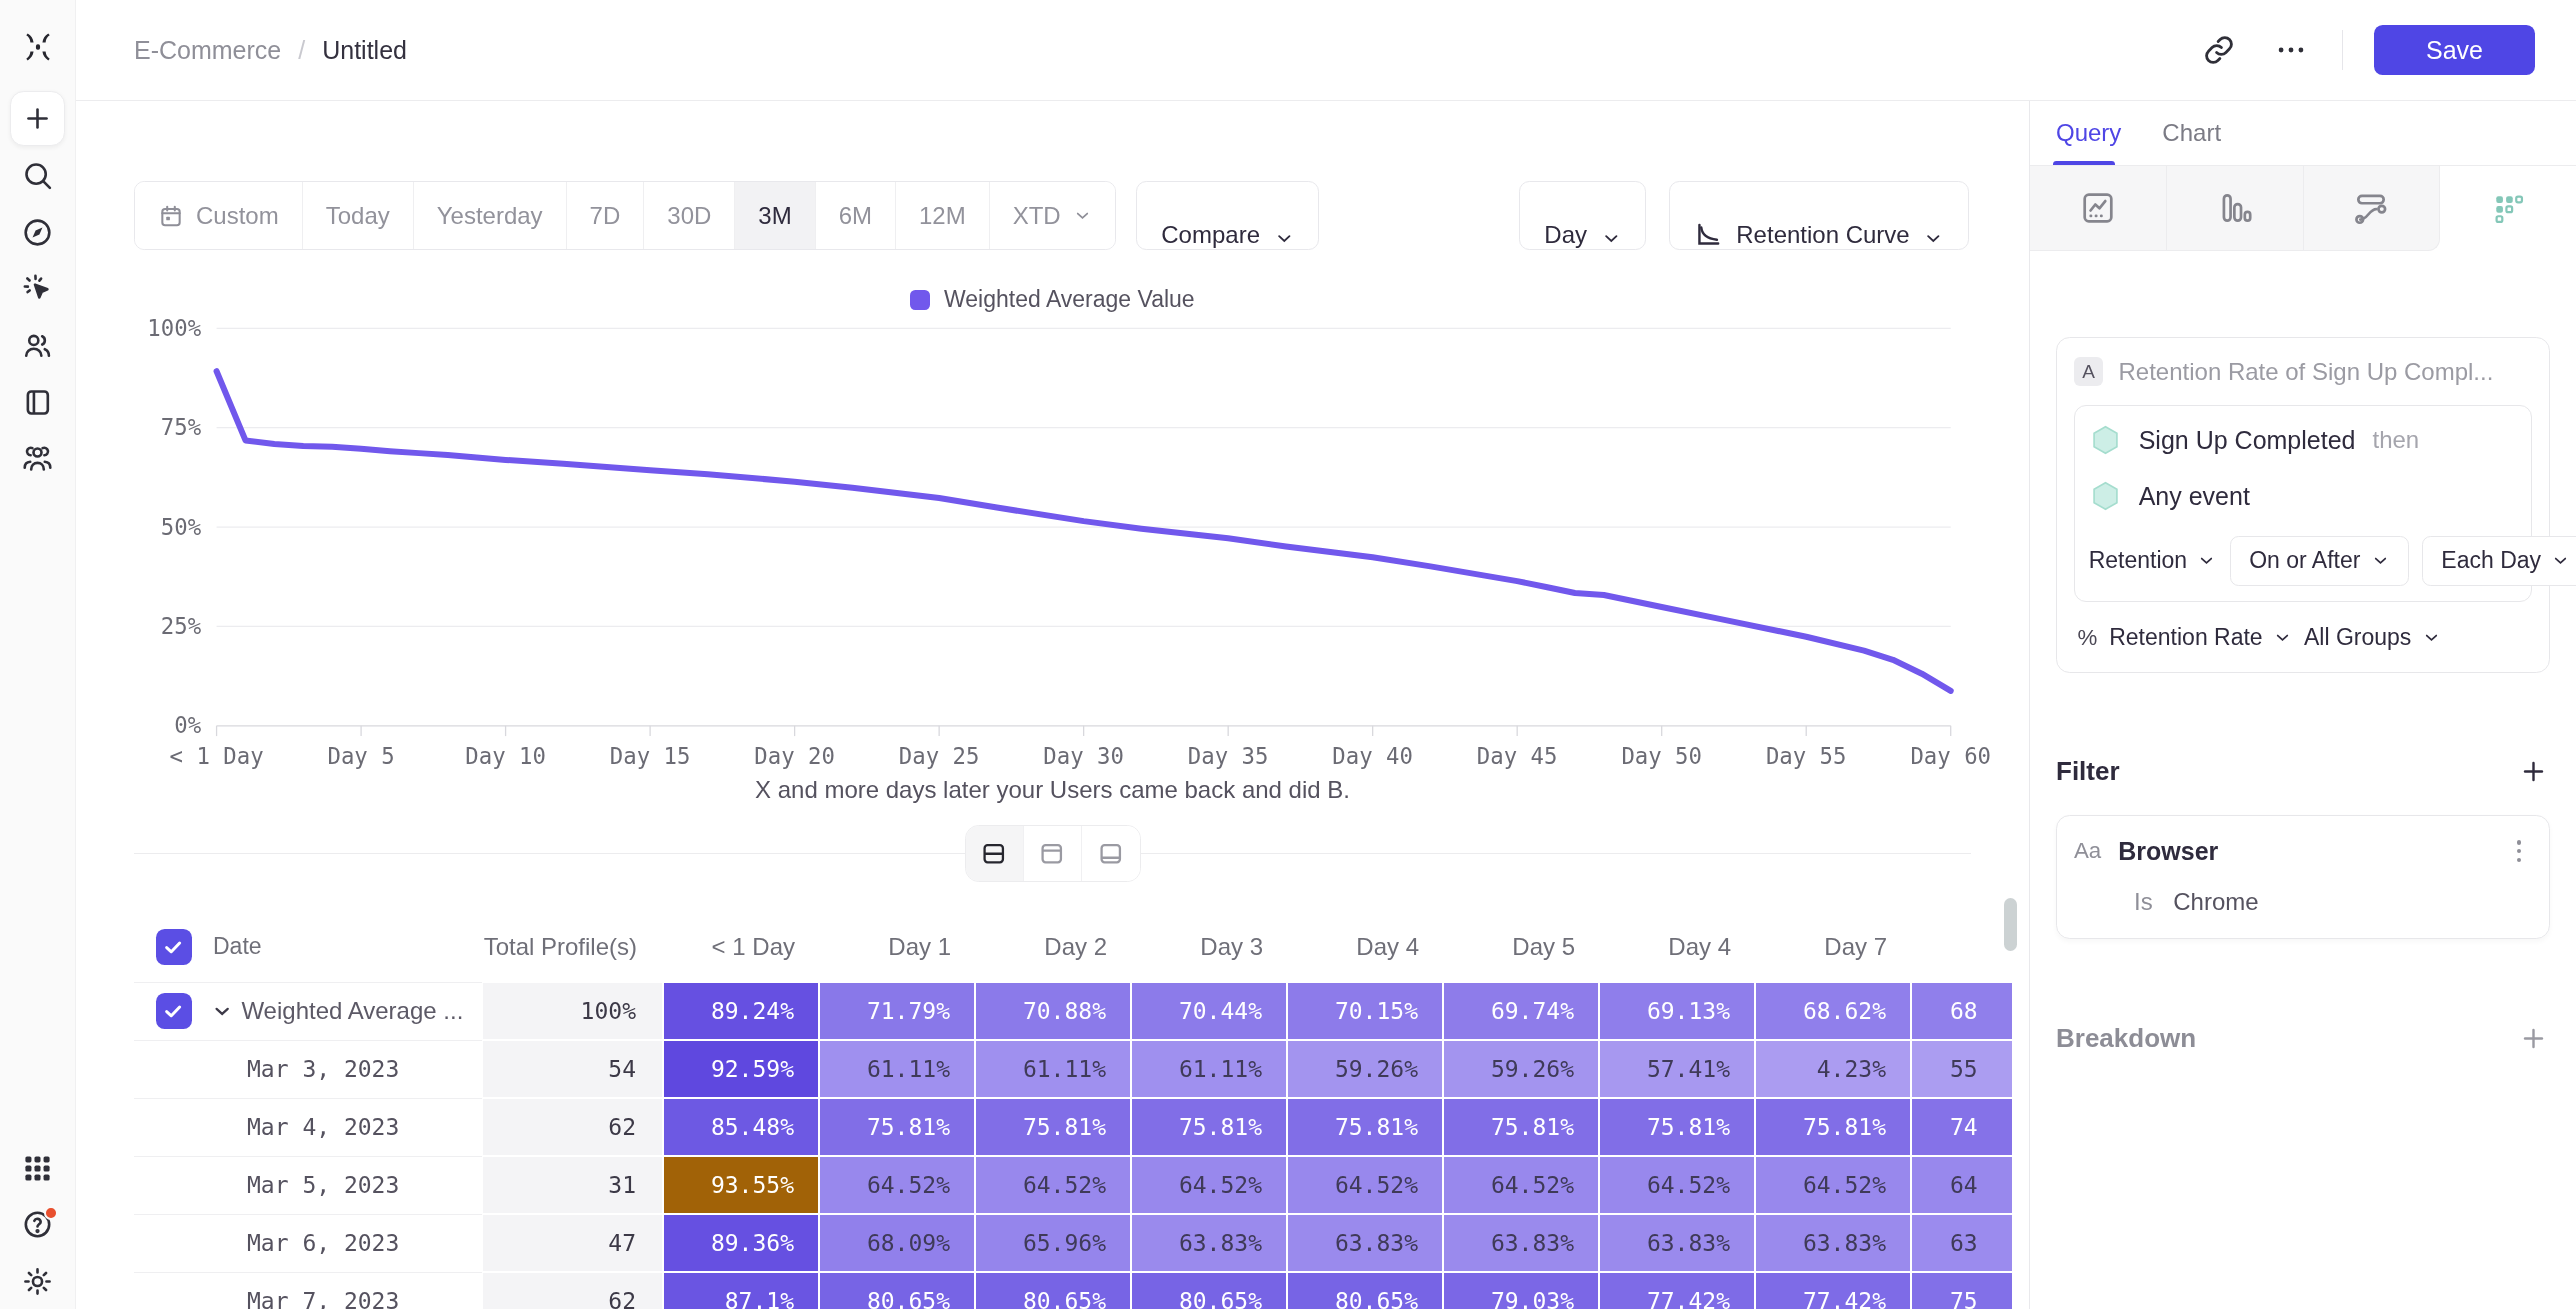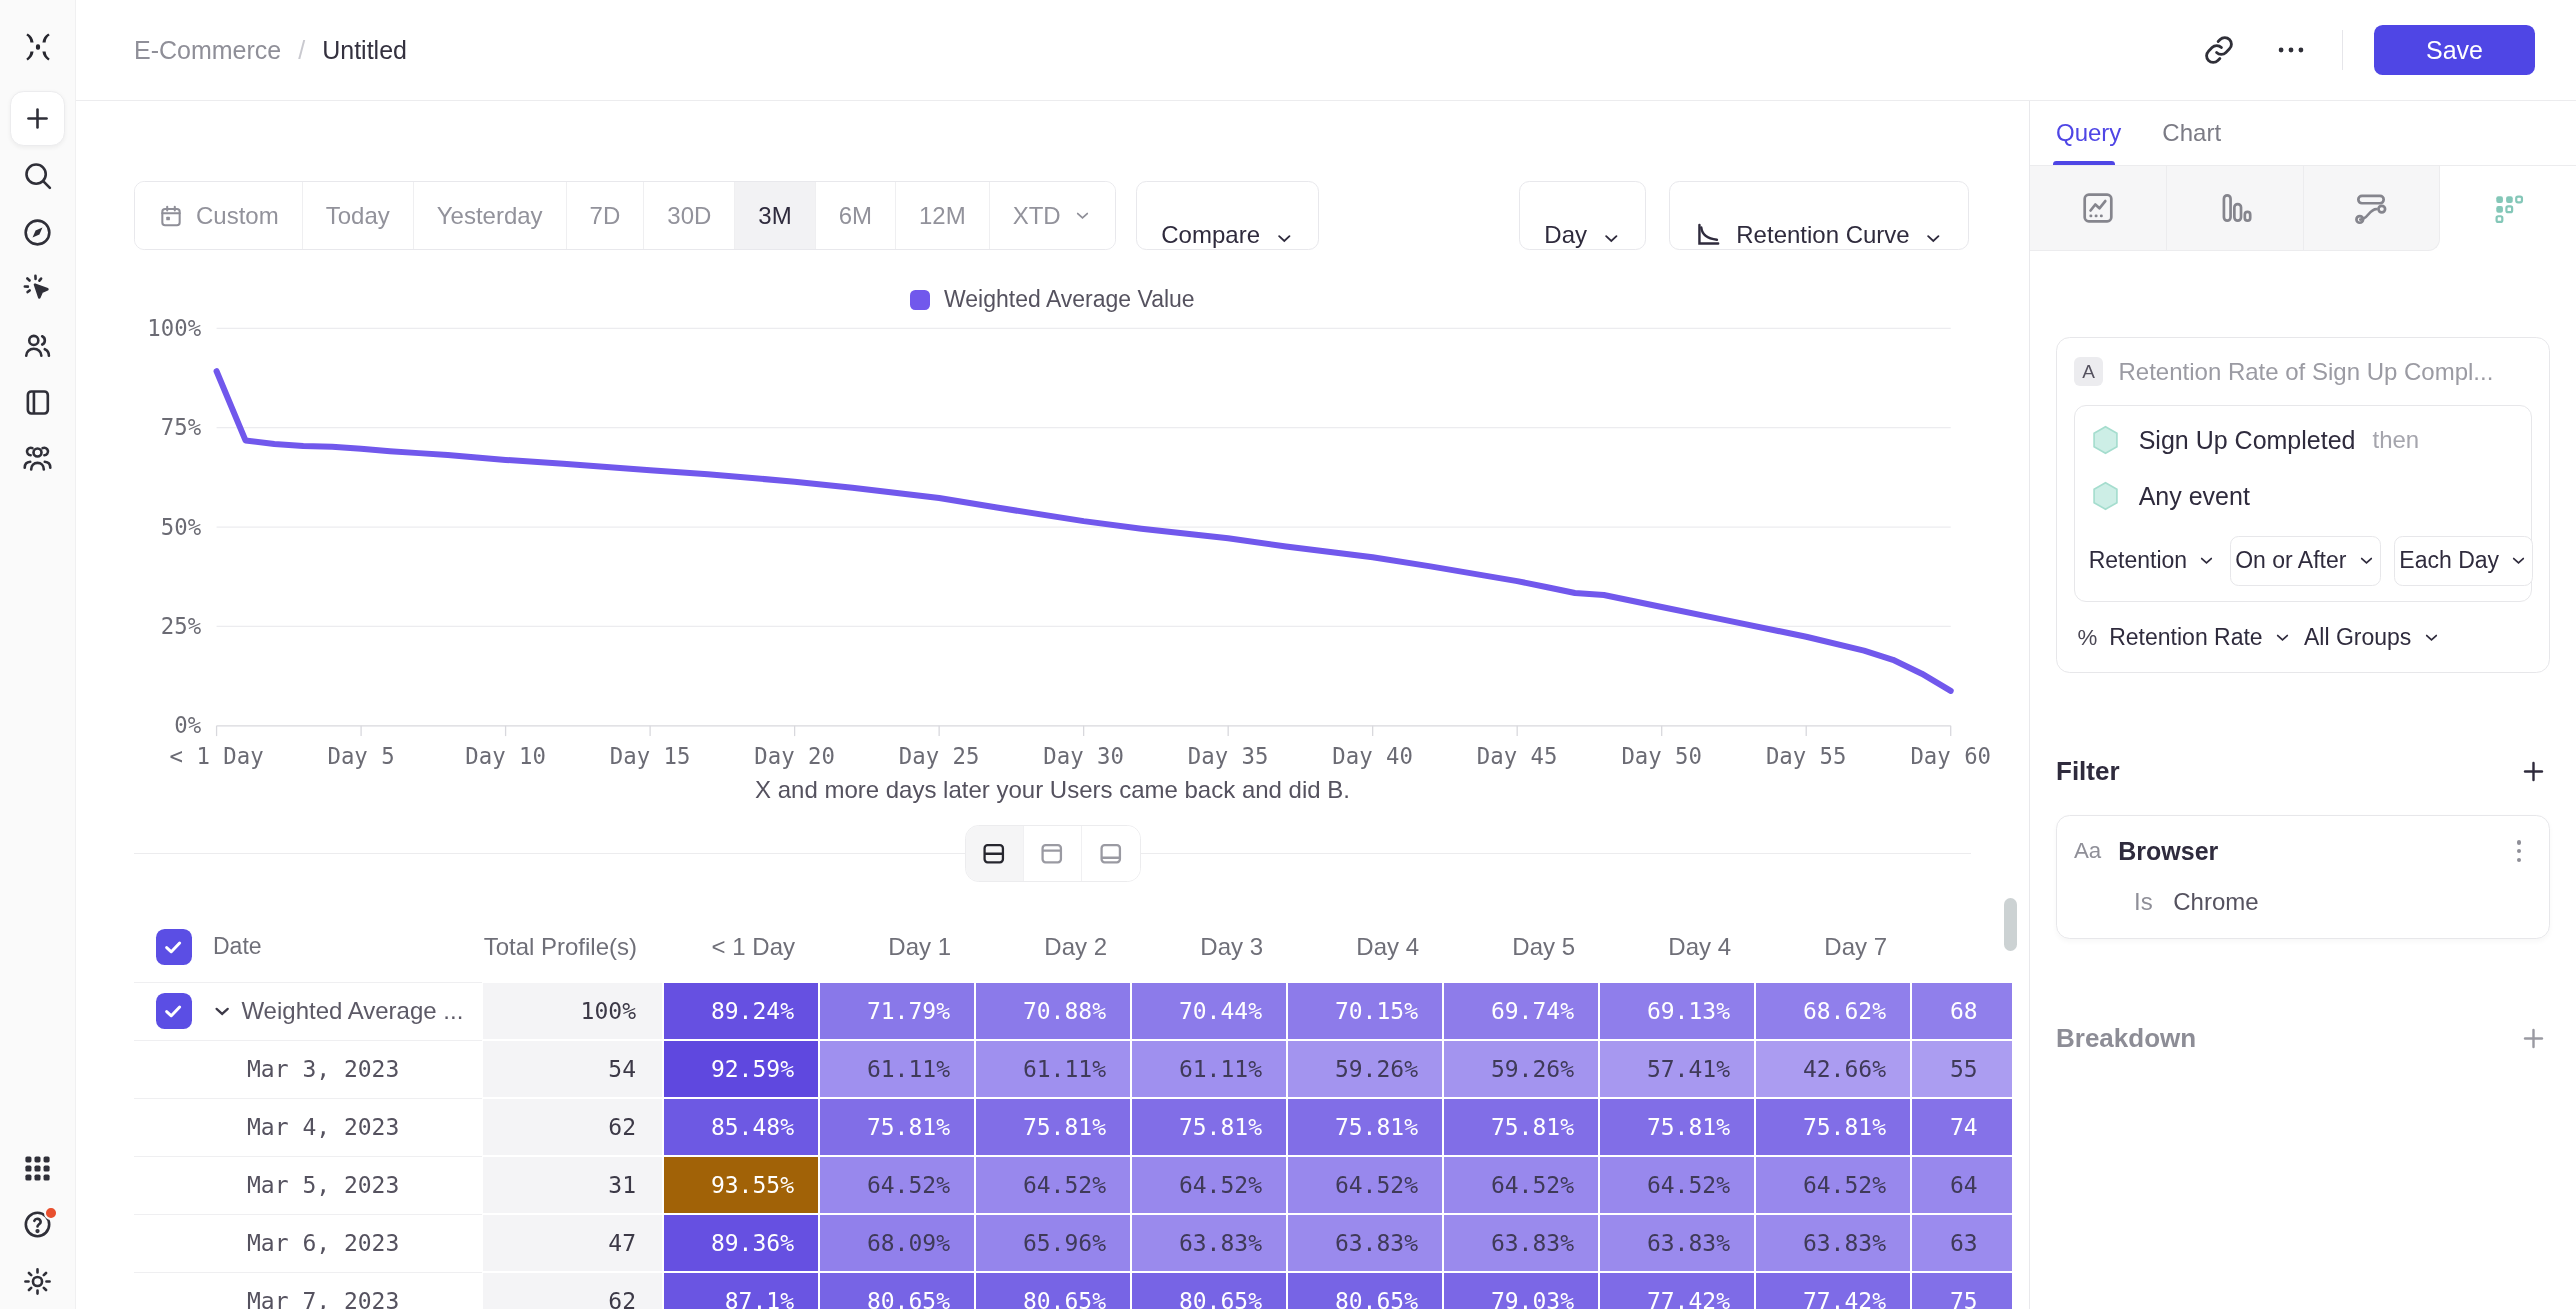--- a/index.html
+++ b/index.html
@@ -110,21 +110,21 @@
   .badge-a { width:29px; height:29px; border-radius:6px; background:#ececef; color:#55525f;
     font-size:19px; display:flex; align-items:center; justify-content:center; }
   .qc-title { color:#9b9ba3; font-size:24px; white-space:nowrap; overflow:hidden; text-overflow:ellipsis; }
   .ecard { border:0.9px solid #e7e7ea; border-radius:12px; margin-top:19px; padding:17px 13.7px 15.5px; }
   .ev-row { display:flex; align-items:center; gap:17px; margin-bottom:22.3px; cursor:pointer; }
   .ev-name { font-size:25px; color:#2f2b3d; }
   .ev-then { font-size:24px; color:#a5a5ad; }
   .dd-row { display:flex; align-items:center; gap:13.7px; }
   .dd { display:flex; align-items:center; gap:10.3px; font-size:23px; color:#2f2b3d;
     background:#fff; border:none; font-family:inherit; cursor:pointer; white-space:nowrap; }
-  .dd.outlined { border:0.9px solid #e7e7ea; border-radius:8.6px; height:50px; padding:0 4px; }
+  .dd.outlined { border:0.9px solid #e7e7ea; border-radius:8.6px; height:50px; padding:0 18px; }
   .metric-row { display:flex; align-items:center; gap:12px; margin-top:22.3px; padding-left:3.4px;
     font-size:24px; color:#2f2b3d; }
   .pct { font-size:22.3px; color:#4a4754; }
   .sec-head { display:flex; align-items:center; justify-content:space-between; margin-top:82px; }
   .sec-head .t { font-size:26px; color:#2f2b3d; font-weight:bold; }
   .sec-head.muted .t { color:#8d8d96; }
   .plus-btn { width:34px; height:34px; display:flex; align-items:center; justify-content:center; cursor:pointer; }
   .fcard { border:0.9px solid #e7e7ea; border-radius:13.7px; margin-top:26px; padding:20.6px 17px 22.3px;
     box-shadow:0 2.6px 5.2px rgba(0,0,0,.03); }
   .fc1 { display:flex; align-items:center; gap:17px; }
@@ -511,21 +511,21 @@
               <div class="c-val" style="background:rgb(163,148,239);color:#3f3a58">
                 <span>59.26%</span>
               </div>
               <div class="c-val" style="background:rgb(163,148,239);color:#3f3a58">
                 <span>59.26%</span>
               </div>
               <div class="c-val" style="background:rgb(167,152,240);color:#3f3a58">
                 <span>57.41%</span>
               </div>
               <div class="c-val" style="background:rgb(171,156,241);color:#3f3a58">
-                <span>42.66%</span>
+                <span>4.23%</span>
               </div>
               <div class="c-partial" style="background:rgb(171,157,241);color:#3f3a58">
                 <span>55</span>
               </div>
             </div>
             <div class="trow">
               <div class="c-date only-date">
                 <span class="date-label">Mar 4, 2023</span>
               </div>
               <div class="c-total">

